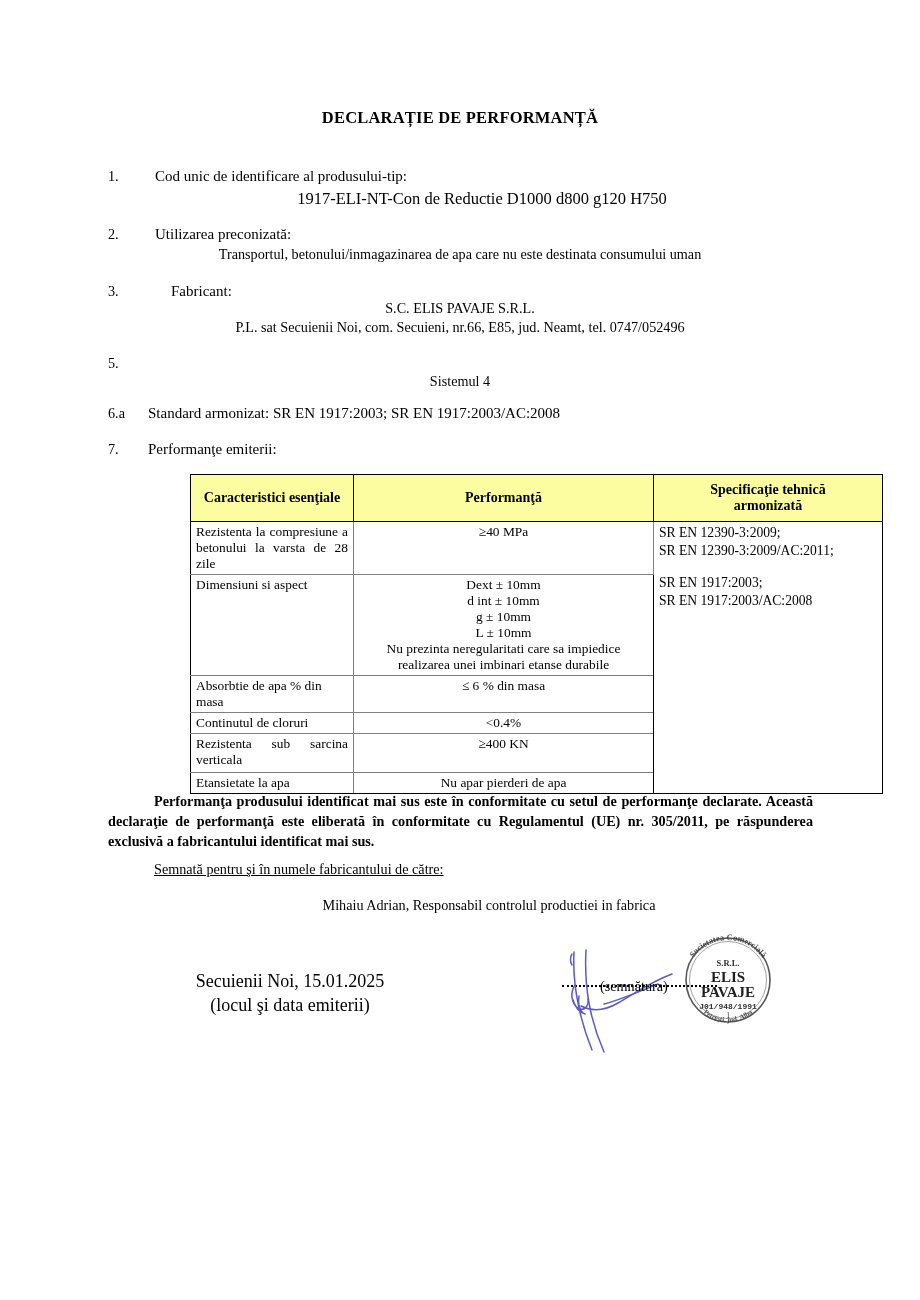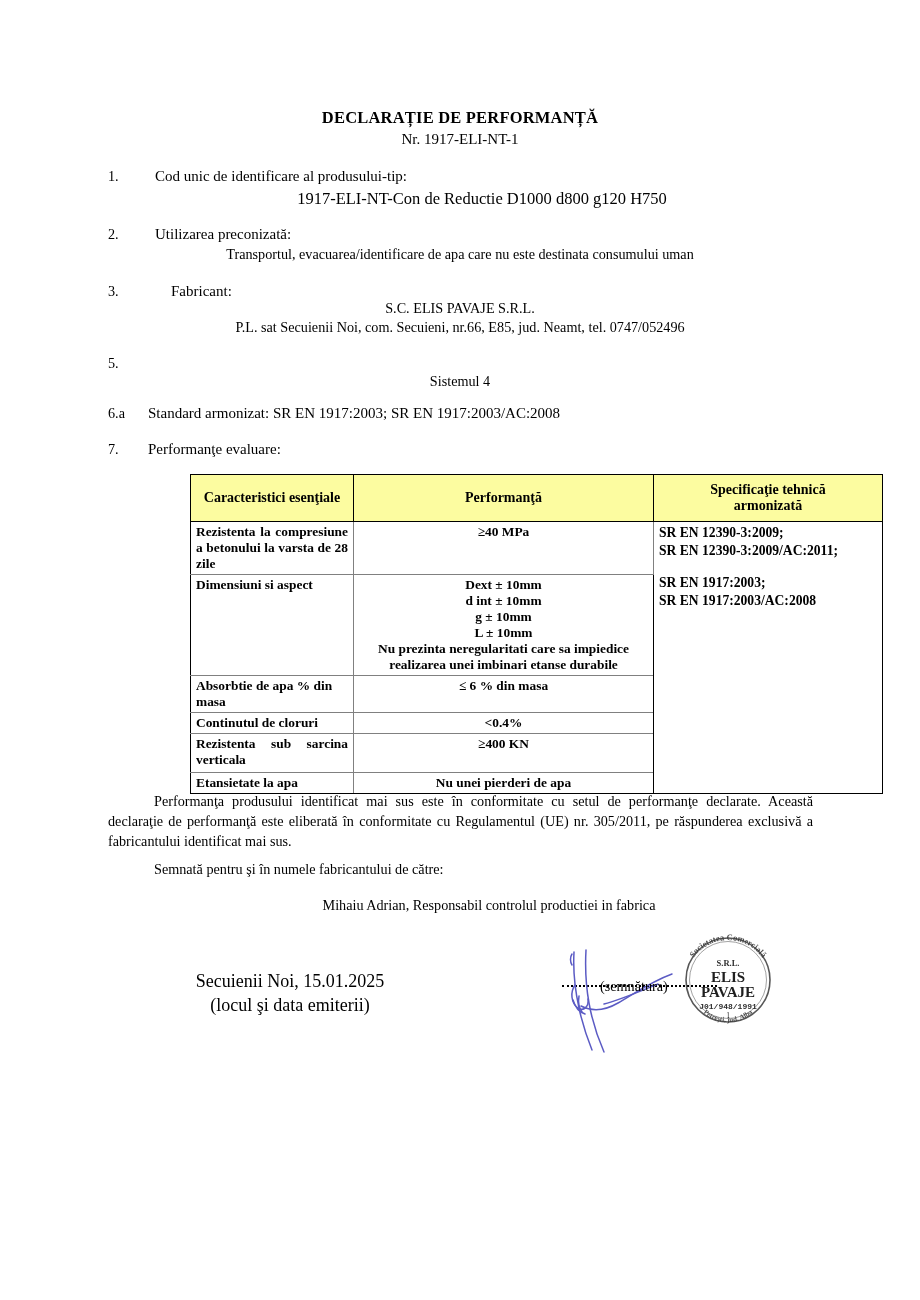--- a/index.html
+++ b/index.html
@@ -72,21 +72,21 @@
     top: 474px;
     width: 665px;
     border-collapse: collapse;
     table-layout: fixed;
     font-size: 13.4px;
   }
   .perf-table td, .perf-table th {
     border: 1px solid #808080;
     padding: 2px 5px;
     vertical-align: top;
-    font-weight: bold;
+    font-weight: normal;
   }
   .perf-table thead th {
     background: #fcfca0;
     font-weight: bold;
     text-align: center;
     vertical-align: middle;
     border: 1.6px solid #000000;
     padding: 7px 4px;
     font-size: 14px;
   }
@@ -156,43 +156,42 @@
     position: absolute;
     pointer-events: none;
   }
 </style>
 </head>
 <body>
 
 <div class="page">
 
   <div class="doc-title">DECLARAȚIE DE PERFORMANȚĂ</div>
-  <div class="doc-number">Nr.  1917-ELI-NT-1</div>
 
   <div class="clause-num" style="left:108px; top:168px;">1.</div>
   <div class="clause-indent" style="left:155px; top:168px;">Cod unic de identificare al produsului-tip:</div>
   <div class="big-line" style="top:189px;padding-left:22px;">1917-ELI-NT-Con de Reductie D1000 d800 g120 H750</div>
 
   <div class="clause-num" style="left:108px; top:226px;">2.</div>
   <div class="clause-indent" style="left:155px; top:226px;">Utilizarea  preconizată:</div>
-  <div class="centered-line" style="top:246px;">Transportul, evacuarea/identificare de apa care nu este destinata consumului uman</div>
+  <div class="centered-line" style="top:246px;">Transportul, betonului/inmagazinarea de apa care nu este destinata consumului uman</div>
 
   <div class="clause-num" style="left:108px; top:283px;">3.</div>
   <div class="clause-indent" style="left:155px; top:283px;margin-left:16px;">Fabricant:</div>
   <div class="centered-line" style="top:300px;">S.C. ELIS PAVAJE S.R.L.</div>
   <div class="centered-line" style="top:319px;">P.L. sat Secuienii Noi, com. Secuieni, nr.66, E85, jud. Neamt, tel. 0747/052496</div>
 
   <div class="clause-num" style="left:108px; top:355px;">5.</div>
   <div class="centered-line" style="top:373px;">Sistemul 4</div>
 
   <div class="clause-num" style="left:108px; top:405px;">6.a</div>
   <div class="clause-indent" style="left:148px; top:405px;">Standard armonizat: SR EN 1917:2003; SR EN 1917:2003/AC:2008</div>
 
   <div class="clause-num" style="left:108px; top:441px;">7.</div>
-  <div class="clause-indent" style="left:148px; top:441px;">Performanţe evaluare:</div>
+  <div class="clause-indent" style="left:148px; top:441px;">Performanţe emiterii:</div>
 
   <table class="perf-table">
     <thead>
       <tr>
         <th class="col-a">Caracteristici esenţiale</th>
         <th class="col-b">Performanţă</th>
         <th class="col-c">
           <div>Specificaţie tehnică</div>
           <div>armonizată</div>
         </th>
@@ -234,28 +233,28 @@
         <td class="cell-center">&lt;0.4%</td>
       </tr>
 
       <tr class="row-tall">
         <td class="cell-just-last">Rezistenta sub sarcina verticala</td>
         <td class="cell-center">≥400 KN</td>
       </tr>
 
       <tr>
         <td>Etansietate la apa</td>
-        <td class="cell-center">Nu unei pierderi de apa</td>
+        <td class="cell-center">Nu apar pierderi de apa</td>
       </tr>
     </tbody>
   </table>
 
-  <div class="para para-indent" style="left:108px; top:791px; width:705px;">Performanţa produsului identificat mai sus este în conformitate cu setul de performanţe declarate. Această declaraţie de performanţă este eliberată în conformitate cu Regulamentul (UE) nr. 305/2011, pe răspunderea exclusivă a fabricantului identificat mai sus.</div>
-
-  <div class="para" style="left:154px; top:859px; width:660px; text-align:left;">Semnată pentru şi în numele fabricantului de către:</div>
+  <div class="para para-indent" style="left:108px; top:791px; width:705px;font-weight:bold;">Performanţa produsului identificat mai sus este în conformitate cu setul de performanţe declarate. Această declaraţie de performanţă este eliberată în conformitate cu Regulamentul (UE) nr. 305/2011, pe răspunderea exclusivă a fabricantului identificat mai sus.</div>
+
+  <div class="para" style="left:154px; top:859px; width:660px; text-align:left;text-decoration:underline;">Semnată pentru şi în numele fabricantului de către:</div>
 
   <div class="centered-line" style="top:897px;margin-left:29px;">Mihaiu Adrian, Responsabil controlul productiei in fabrica</div>
 
   <div class="sig-place" style="left:150px; top:970px; width:280px;">
     <div>Secuienii Noi, 15.01.2025</div>
     <div>(locul şi data emiterii)</div>
   </div>
 
   <div class="sig-dotted" style="left:562px; top:985px; width:155px;"></div>
 

